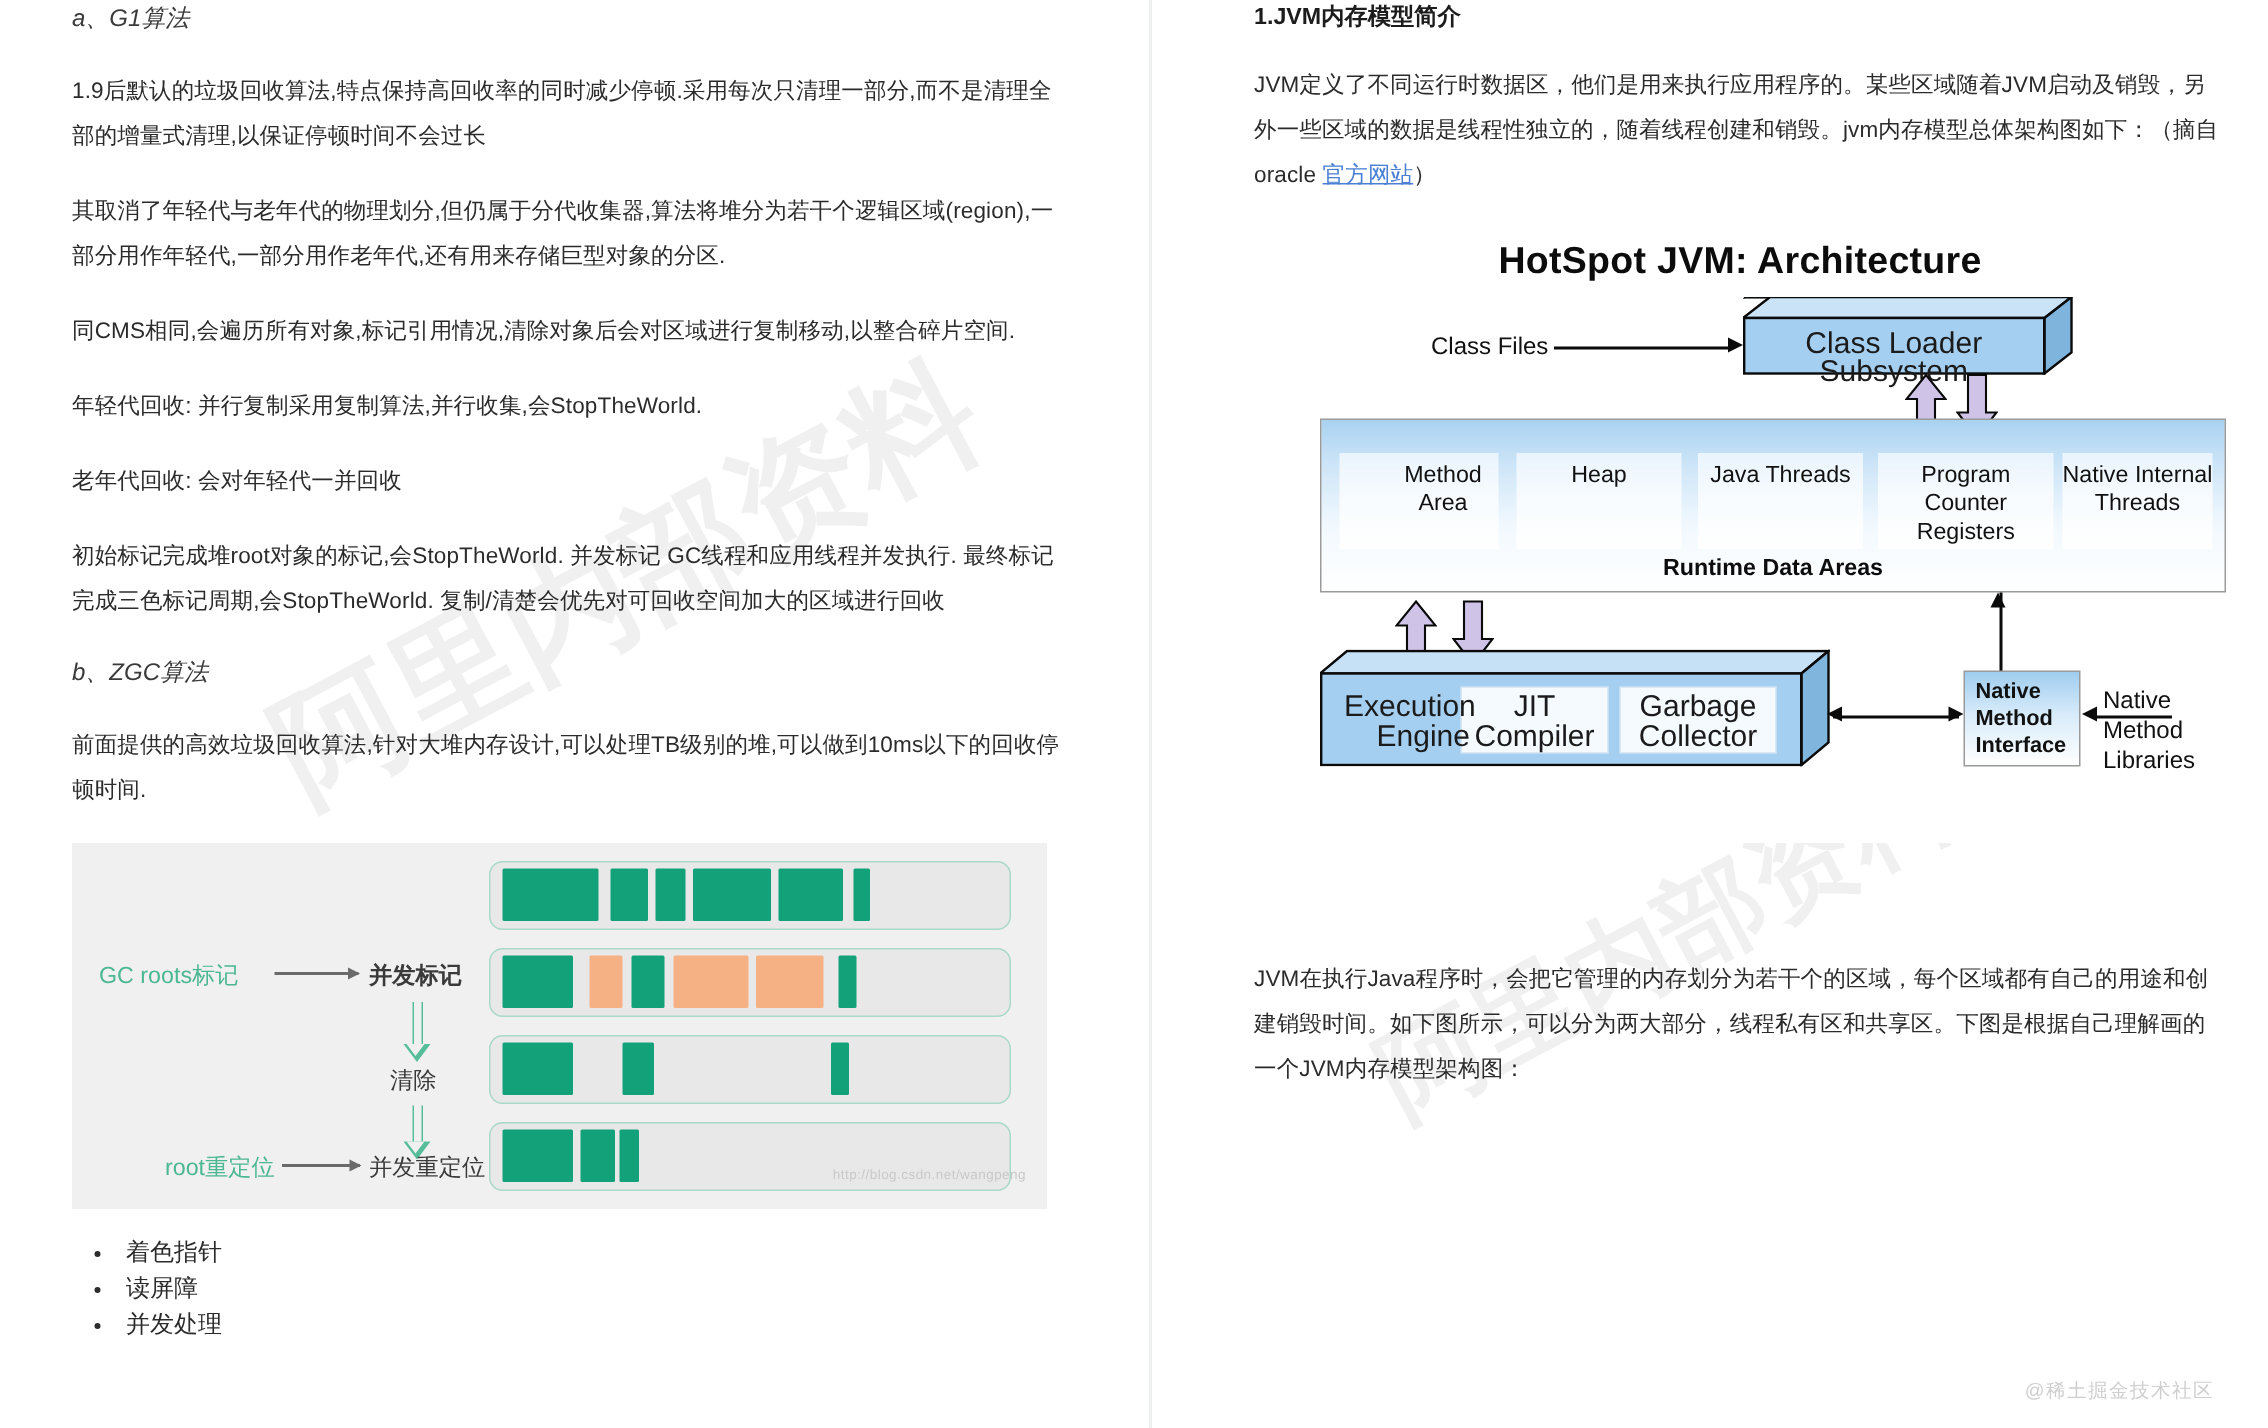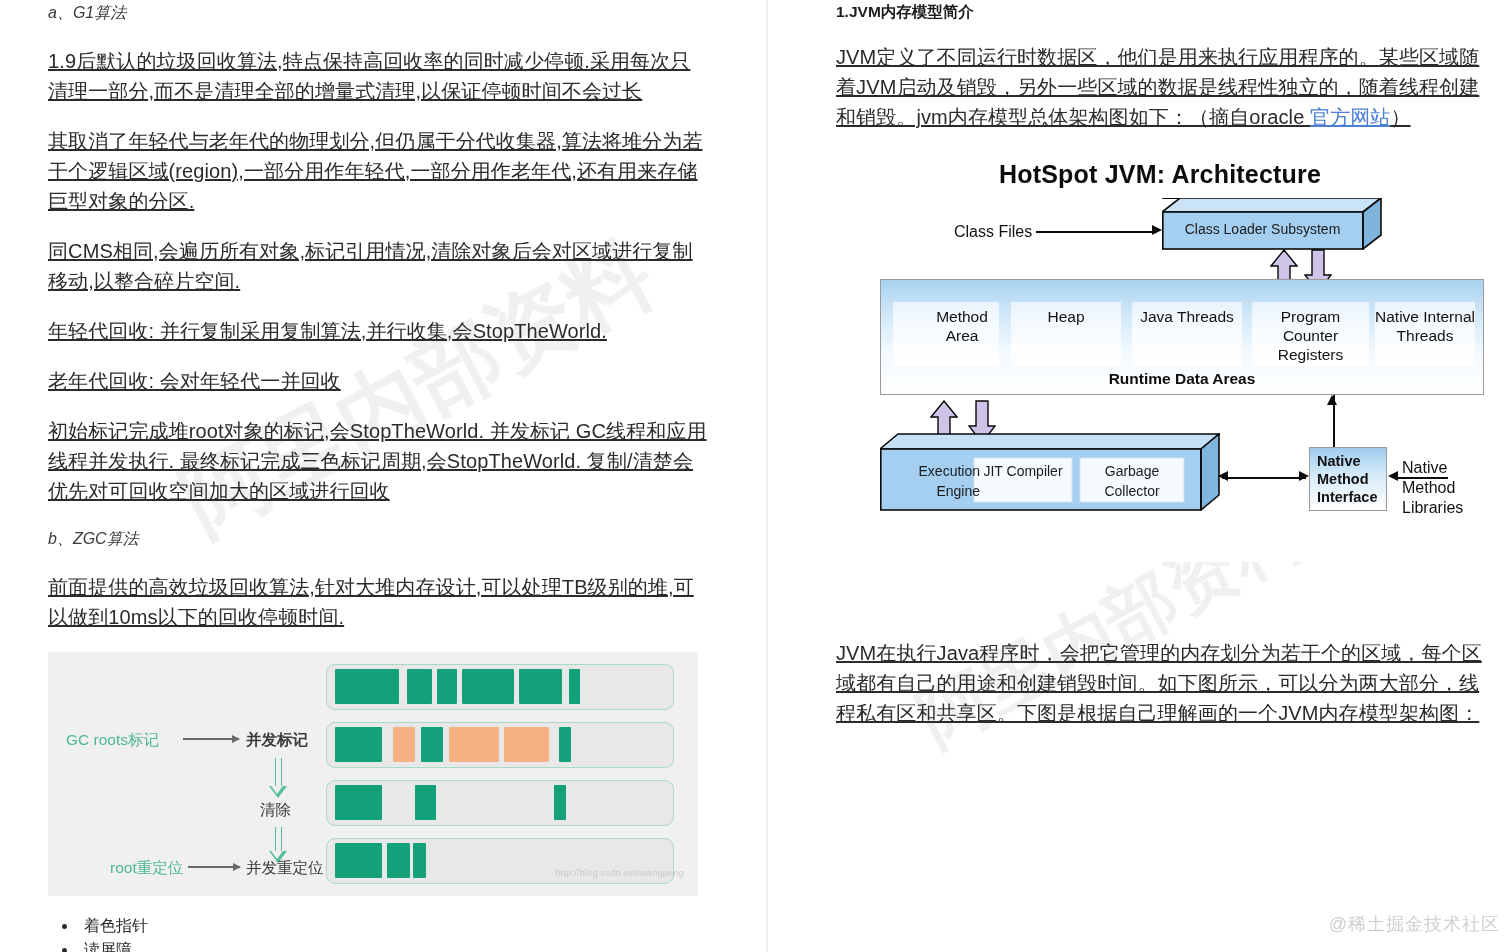--- a/index.html
+++ b/index.html
@@ -24,25 +24,24 @@
   .col {
     position: absolute;
     top: 0;
     padding: 0;
   }
   .col-left  { left: 48px; width: 660px; }
   .col-right { left: 836px; width: 648px; }
 
   p.para {
     margin: 0 0 20px 0;
-    font-size: 20px;
+    font-size: 15px;
     line-height: 30px;
     color: #2b2b2b;
     letter-spacing: 0.1px;
-    text-decoration: underline;
   }
   .italic-head {
     margin: 0 0 20px 0;
     font-size: 16px;
     font-style: italic;
     color: #3a3a3a;
     line-height: 26px;
   }
   .sec-head {
     margin: 0 0 18px 0;
@@ -191,21 +190,21 @@
     position: absolute;
   }
   .box3d .top {
     position: absolute;
     border-left: 1.6px solid #0a0a0a;
     border-top: 1.6px solid #0a0a0a;
     background: linear-gradient(180deg,#cfe7f8,#b3d6f2);
     transform-origin: bottom left;
   }
   .face-label {
-    font-size: 14px;
+    font-size: 20px;
     color: #1b1b1b;
     text-align: center;
     line-height: 19px;
   }
 
   
   .rda {
     position: absolute;
     border: 1.5px solid #9a9a9a;
     background: linear-gradient(180deg,#a9d2f0 0%,#cfe6f8 28%,#f2f9fe 62%,#ffffff 100%);
@@ -246,22 +245,22 @@
     font-weight: bold;
     line-height: 18px;
     color: #111;
   }
 
   .ln { position: absolute; background: #0b0b0b; }
   .arrowhead { position: absolute; width: 0; height: 0; }
 
   .watermark-brand {
     position: absolute;
-    right: 12px; bottom: 16px;
-    font-size: 18px;
+    right: 36px; bottom: 16px;
+    font-size: 13px;
     color: #cfcfcf;
     letter-spacing: 1px;
   }
   .wm {
     position: absolute;
     color: rgba(150,150,150,0.14);
     font-size: 86px;
     font-weight: bold;
     white-space: nowrap;
     transform: rotate(-28deg);

